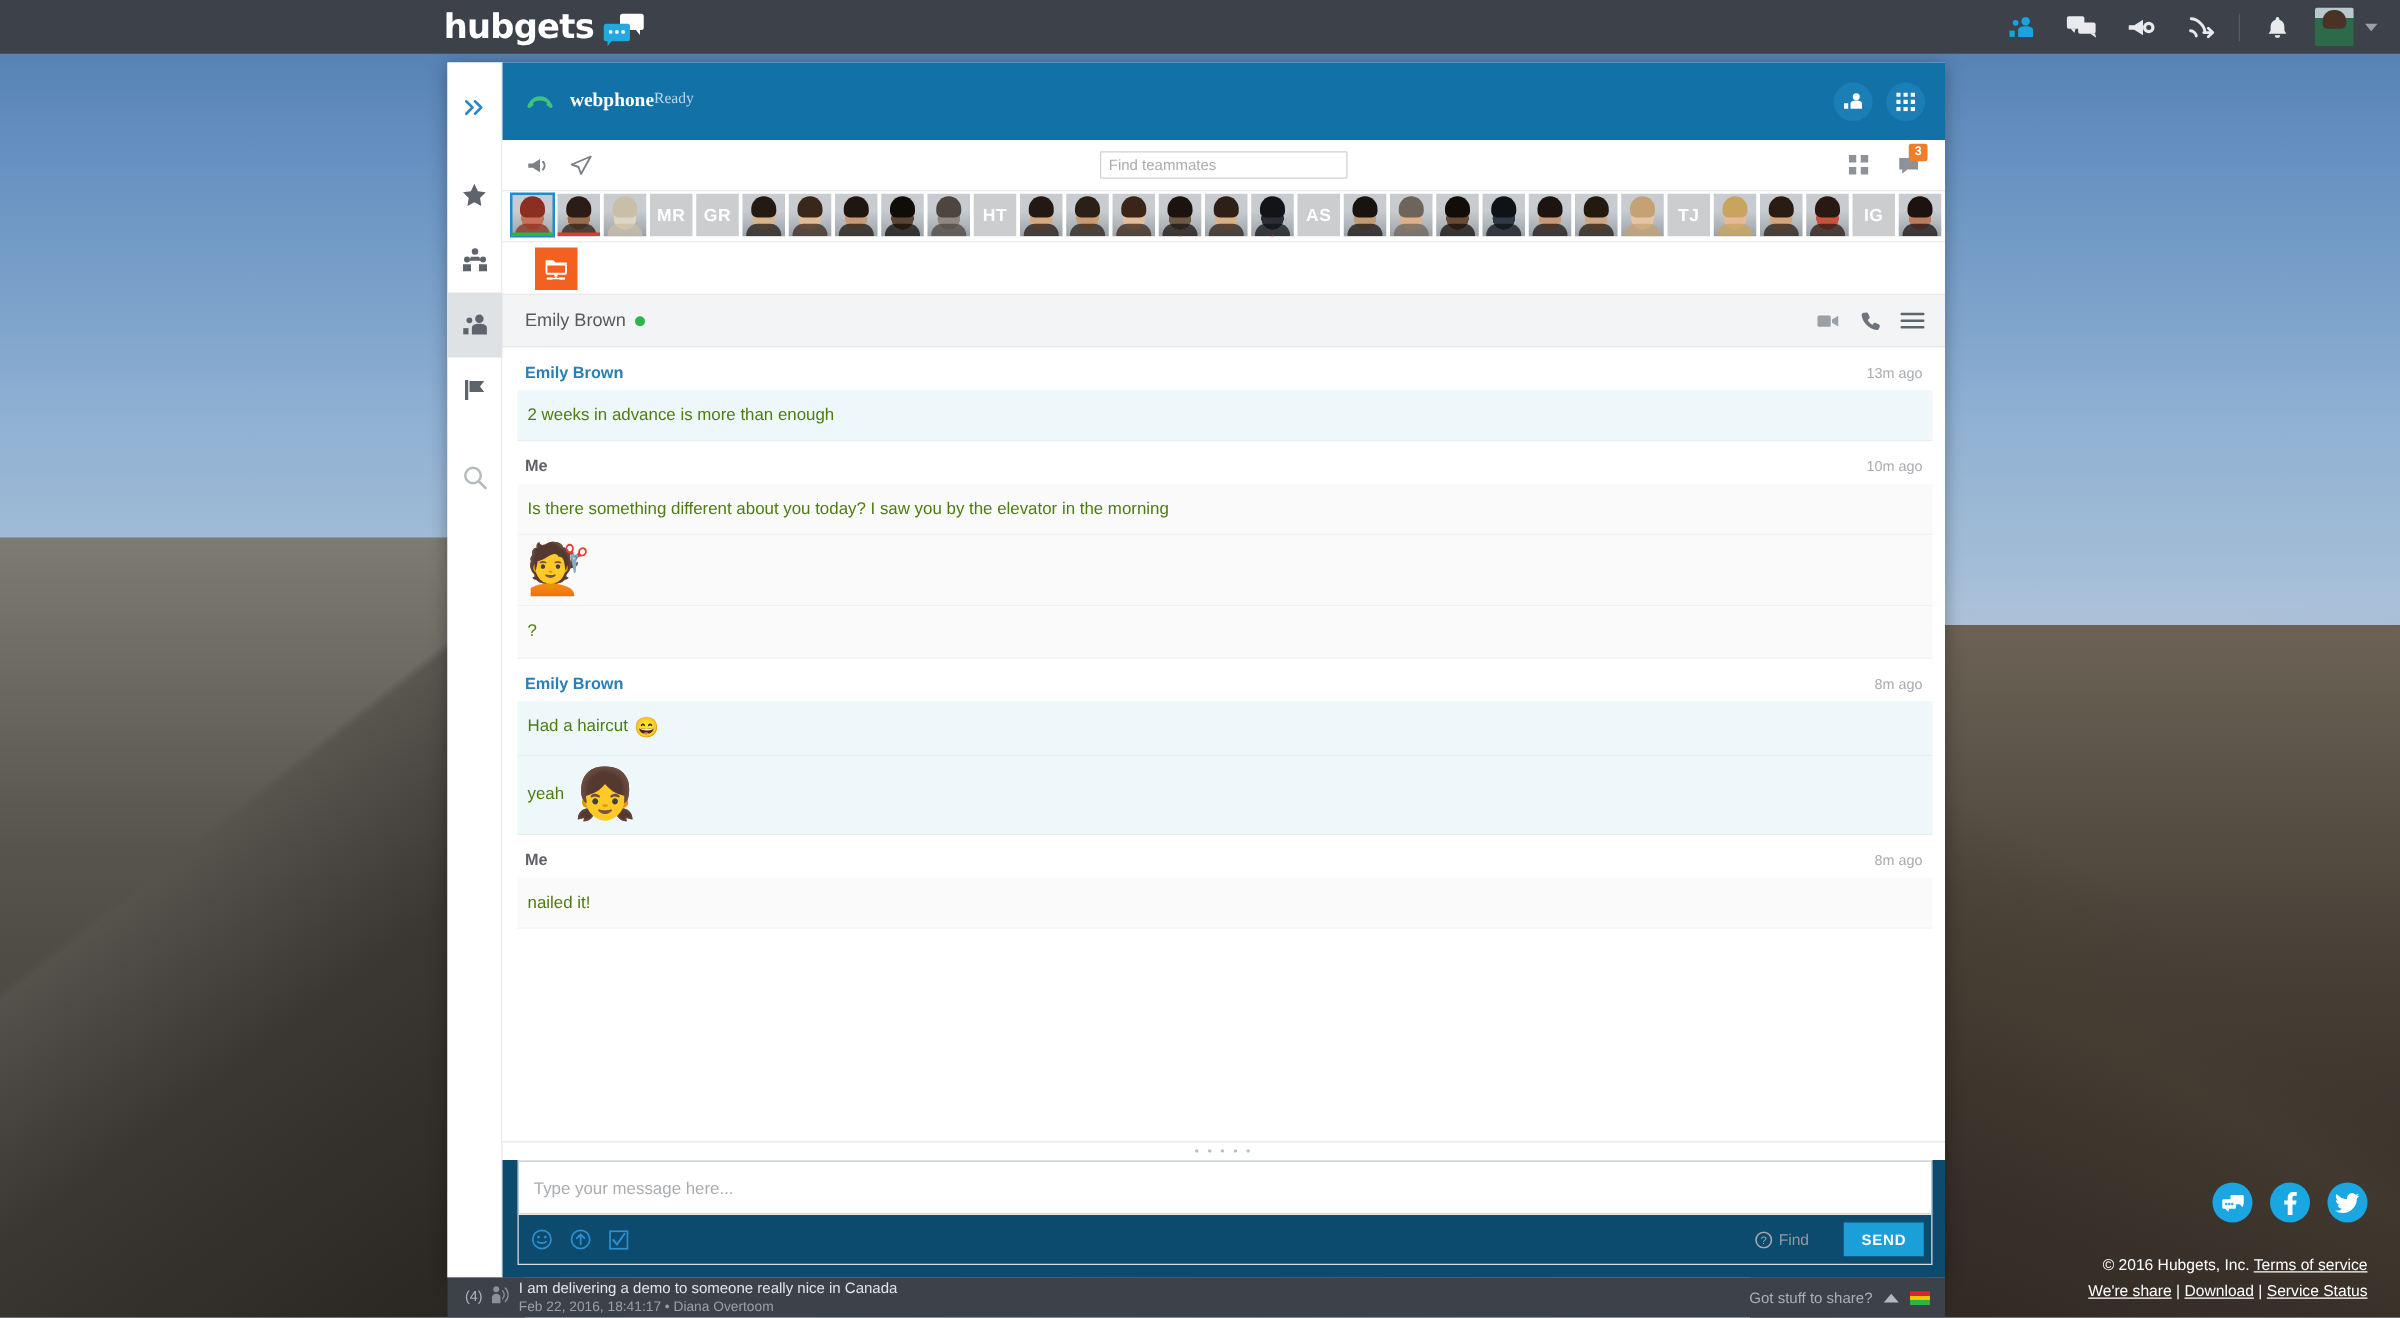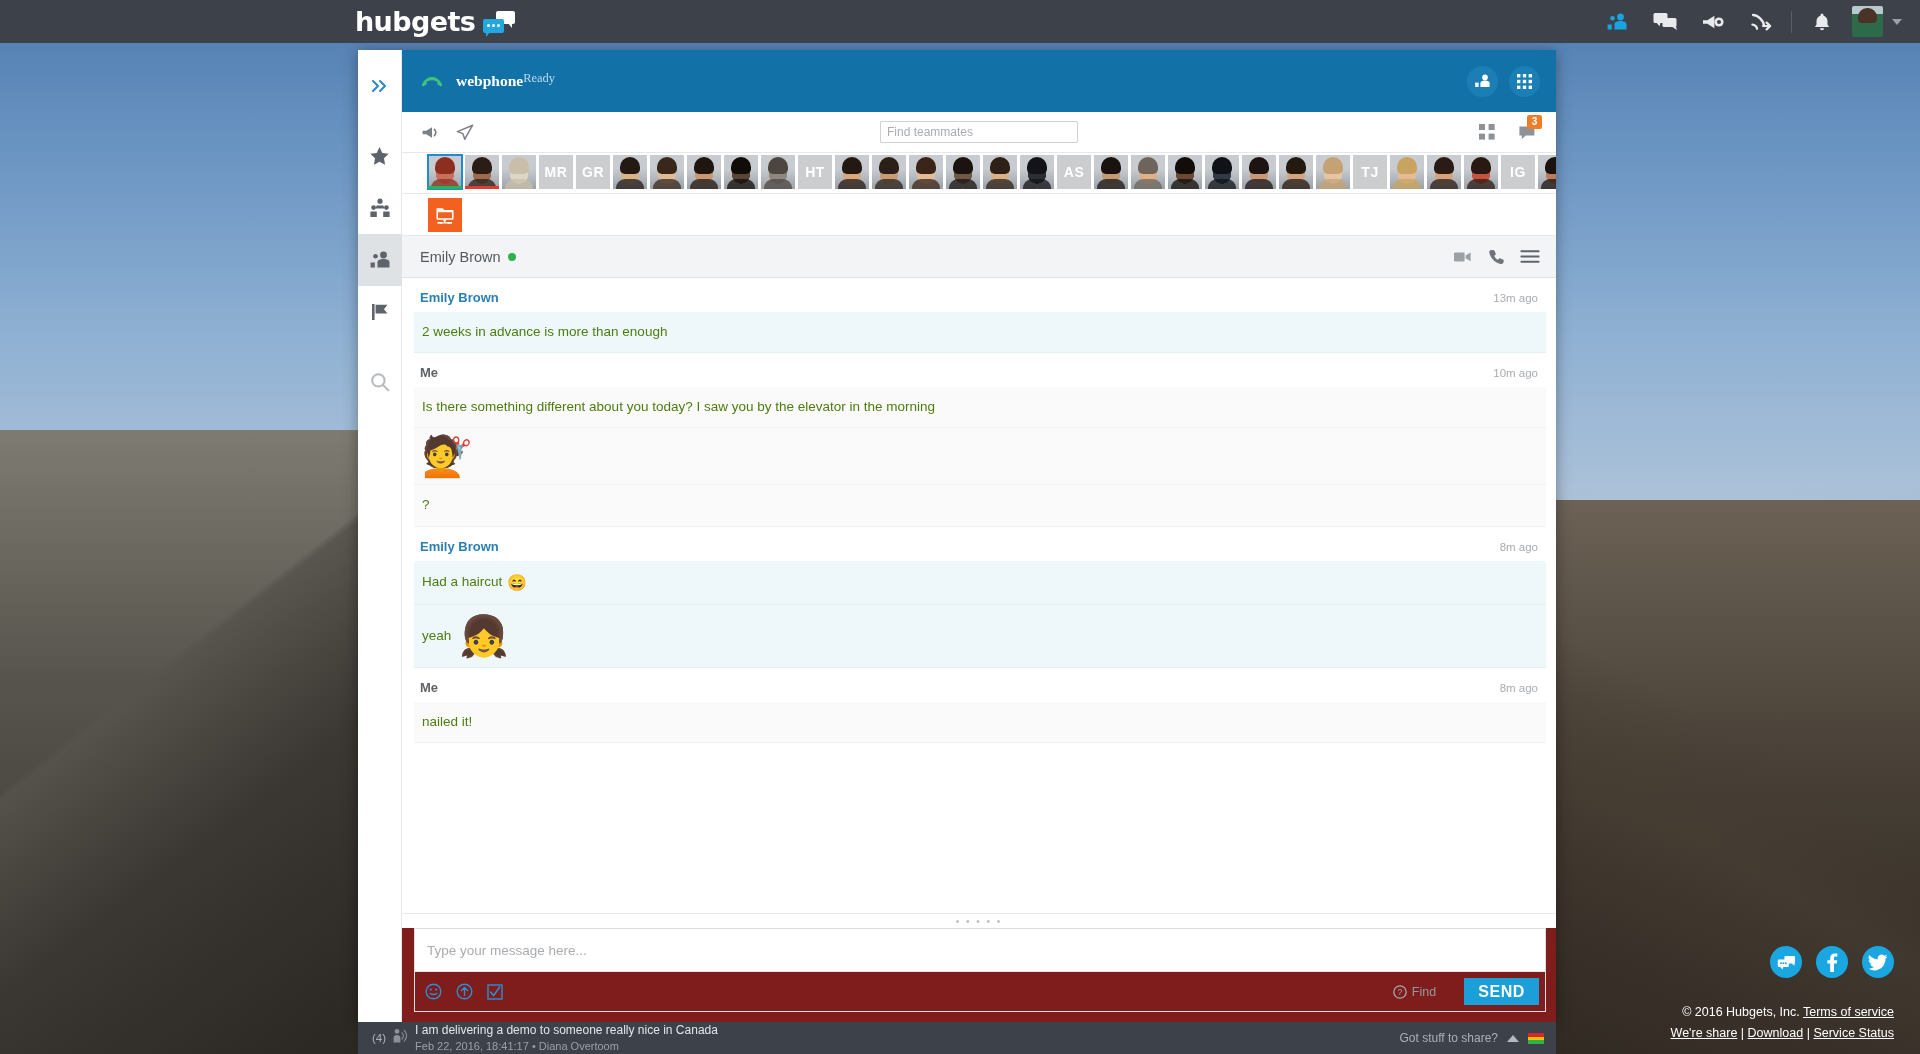--- a/index.html
+++ b/index.html
@@ -146,21 +146,21 @@
   #badge-3 {
     position: absolute; right: 2px; top: 3px; min-width: 15px; height: 14px;
     background: #f07d28; color: #fff; font-size: 10px; font-weight: 700;
     display: flex; align-items: center; justify-content: center; border-radius: 2px;
     padding: 0 3px; line-height: 1;
   }
 
   
   #strip {
     height: 41px; background: #fff; border-bottom: 1px solid #e6e8ea;
-    display: flex; align-items: flex-start; padding: 2px 0 0 26px; overflow: hidden; flex: none;
+    display: flex; align-items: flex-start; padding: 2px 0 0 26px; overflow: hidden; flex: none; justify-content: flex-end;
   }
   .tm {
     width: 34px; height: 34px; margin-right: 3px; position: relative; flex: none;
     cursor: pointer; overflow: hidden;
   }
   .tm.initials {
     background: #cbcdcf; color: #fff; font-size: 14px; font-weight: 700;
     display: flex; align-items: center; justify-content: center; letter-spacing: .5px;
   }
   .tm.sel { outline: 2px solid #1f8ccc; outline-offset: -1px; }
@@ -207,39 +207,39 @@
     border-bottom: 1px solid rgba(0,0,0,.035); line-height: 1.35;
   }
   .bubble.them { background: #eef8fb; }
   .bubble.me { background: #fafafa; }
   .bubble.emoji-big { font-size: 40px; line-height: 1.1; padding: 6px 8px; }
   .bubble .inline-emoji { font-size: 16px; vertical-align: -2px; margin-left: 5px; }
   .bubble .big-inline { font-size: 40px; vertical-align: -10px; margin-left: 8px; line-height: 1; }
   .grip-dots { text-align: center; color: #b9bdc1; font-size: 10px; letter-spacing: 2px; padding: 2px 0 1px; }
 
   
-  #composer { flex: none; background: #7f1d1d; padding: 0 10px 10px 12px; }
+  #composer { flex: none; background: #0c4a6e; padding: 0 10px 10px 12px; }
   #composer-box { border: 1px solid #dcdfe2; }
   #msg-input {
     width: 100%; height: 42px; border: 0; outline: none; padding: 0 12px;
     font-size: 13.5px; color: #4b5157; font-family: "Liberation Sans", sans-serif;
   }
   #msg-input::placeholder { color: #a9acb0; }
   #composer-bar {
     height: 40px; border-top: 1px solid #e6e8ea; display: flex; align-items: center;
     padding: 0 6px 0 10px; gap: 14px;
   }
   .comp-ic { cursor: pointer; display: flex; }
   #hints {
     margin-left: auto; display: flex; align-items: center; gap: 5px;
     font-size: 12.5px; color: #96999d; cursor: pointer;
   }
   #send-btn {
     background: #1a9fd9; color: #fff; border: 0; height: 27px; padding: 0 14px;
-    font-size: 16px; font-weight: 700; letter-spacing: .6px; cursor: pointer;
+    font-size: 12px; font-weight: 700; letter-spacing: .6px; cursor: pointer;
     margin-left: 14px; font-family: "Liberation Sans", sans-serif;
   }
 
   
   #statusbar {
     position: absolute; left: 358px; top: 1022px; width: 1198px; height: 32px;
     background: #3d4149; color: #cfd3d8; display: flex; align-items: center;
     padding: 0 12px 0 14px; z-index: 21;
   }
   #sb-count { font-size: 11.5px; color: #aeb3ba; margin-right: 6px; }

